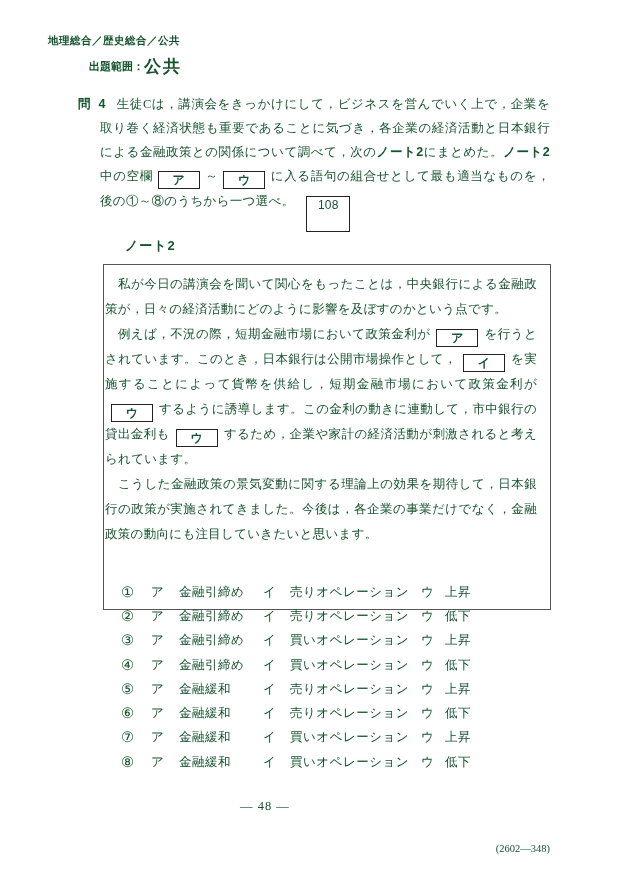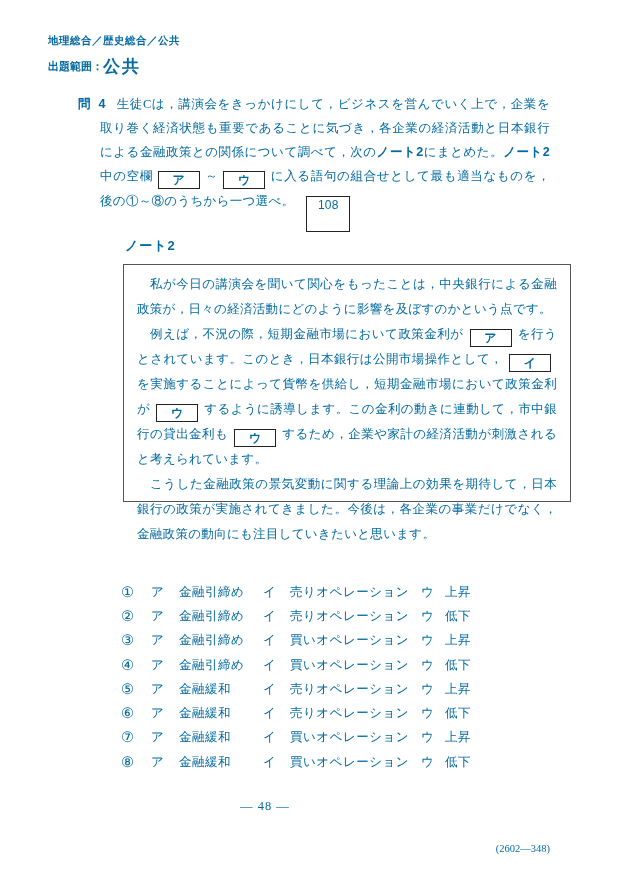--- a/index.html
+++ b/index.html
@@ -1,32 +1,32 @@
 <!DOCTYPE html>
 <html><head>
 <meta charset="utf-8">
 <style>
   * { margin:0; padding:0; box-sizing:border-box; }
   html,body { background:#ffffff; }
   .page {
     position:relative;
     width:620px; height:876px;
     background:#ffffff;
-    color:#0369a1;
+    color:#14532d;
     font-family:"Liberation Serif","DejaVu Serif",serif;
     overflow:hidden;
   }
   
   .header { position:absolute; left:48px; top:34px; }
   .subjects {
     font-family:"Liberation Sans","DejaVu Sans",sans-serif;
     font-weight:bold; font-size:10.5px; letter-spacing:0.5px;
   }
   .scope { margin-top:7px; font-family:"Liberation Sans","DejaVu Sans",sans-serif; font-weight:bold; }
-  .scope-label { font-size:11px; vertical-align:2px; }
+  .scope-label { font-size:11px; vertical-align:2px;margin-left:41px; }
   .scope-value { font-size:17px; letter-spacing:2px;text-align:right; }
 
   
   .question {
     position:absolute; left:78px; top:92px; width:472px;
     font-size:12.5px; line-height:24px; text-align:justify;
     padding-left:22px; text-indent:-22px; letter-spacing:0.3px;
   }
   .q-label {
     font-family:"Liberation Sans","DejaVu Sans",sans-serif;
@@ -47,24 +47,24 @@
     font-size:12px; vertical-align:-4px; margin-left:12px; background:#fff;
   }
 
   
   .note-title {
     position:absolute; left:125px; top:237px;
     font-family:"Liberation Sans","DejaVu Sans",sans-serif;
     font-weight:bold; font-size:13px; letter-spacing:1px;
   }
   .note-box {
-    position:absolute; left:103px; top:264px; width:448px; height:238px;
+    position:absolute; left:103px; top:264px; width:448px; height:346px;
     border:1.2px solid #555; background:#fff;
-    padding:7px 13px 0 13px;
-    font-size:12.5px; line-height:25px; text-align:justify; letter-spacing:0.3px;margin-left:20px;
+    padding:7px 13px 0 1px;
+    font-size:12.5px; line-height:25px; text-align:justify; letter-spacing:0.3px;
   }
   .note-box .blank { margin:0 6px; }
 
   
   .options { position:absolute; left:121px; top:580px; font-size:12.5px; }
   .option-row { display:flex; align-items:center; height:24.3px; letter-spacing:0.5px; }
   .opt-num  { width:30px; font-size:14.5px; }
   .opt-lab  { width:28px; font-family:"Liberation Sans","DejaVu Sans",sans-serif; }
   .opt-a    { width:84px; }
   .opt-lab2 { width:27px; font-family:"Liberation Sans","DejaVu Sans",sans-serif; }

